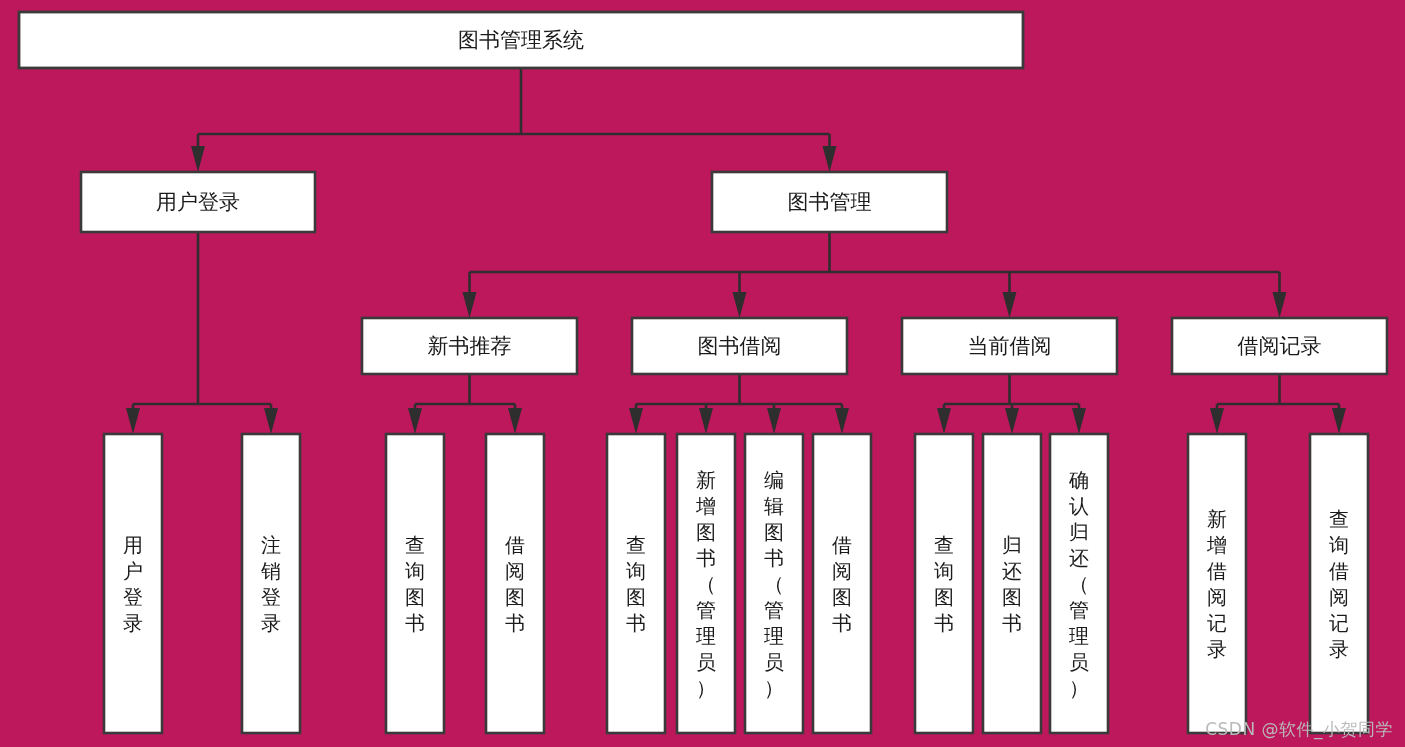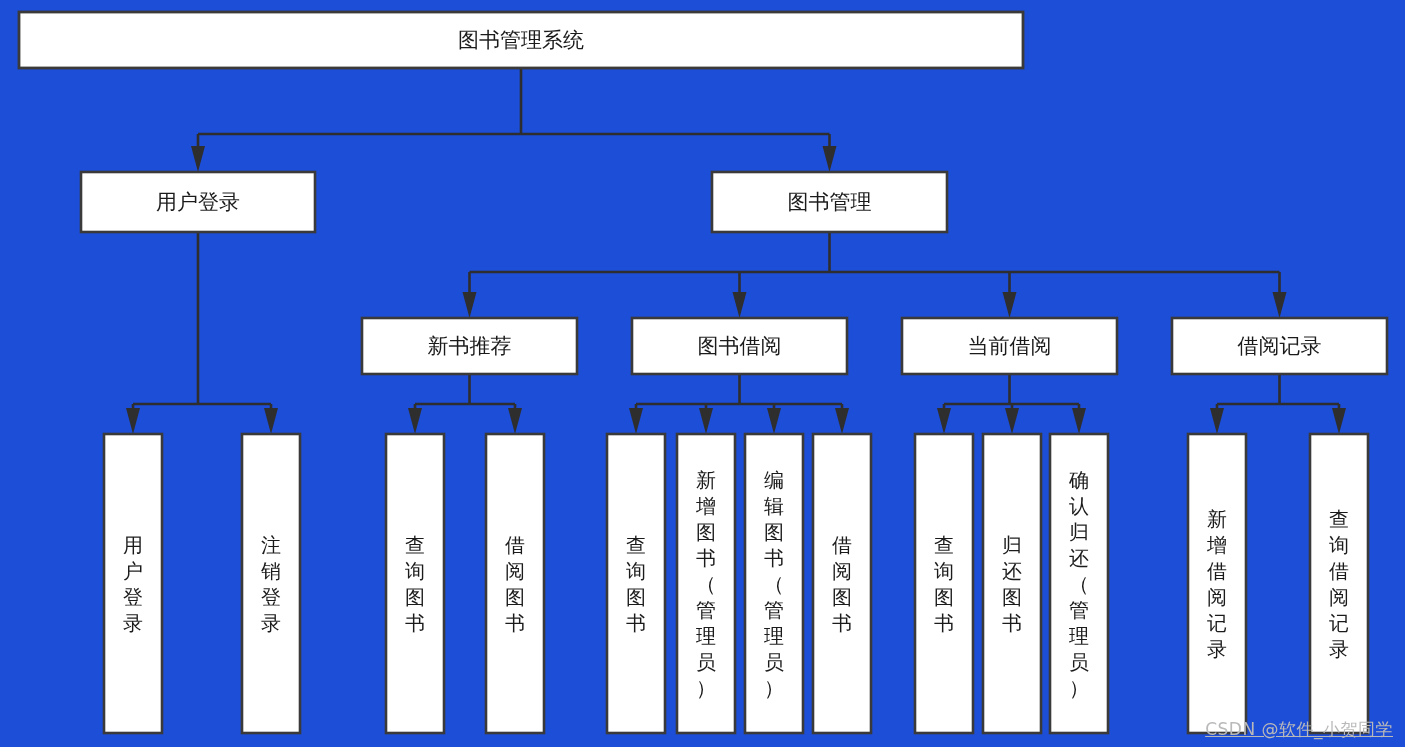--- a/index.html
+++ b/index.html
@@ -12,21 +12,21 @@
     width: 1405px;
     height: 747px;
     font-family: "DejaVu Sans", "Liberation Sans", sans-serif;
     overflow: hidden;
     position: relative;
   }
   #diagram-root {
     position: relative;
     width: 1405px;
     height: 747px;
-    background: #1d4ed8;
+    background: #be185d;
   }
   svg.diagram-canvas {
     position: absolute;
     left: 0;
     top: 0;
     width: 1405px;
     height: 747px;
     display: block;
   }
   .node-box {
@@ -61,21 +61,20 @@
   .watermark-text {
     position: absolute;
     right: 12px;
     bottom: 6px;
     font-family: "DejaVu Sans", "Liberation Sans", sans-serif;
     font-size: 17px;
     color: #b9b9b9;
     letter-spacing: 0.5px;
     white-space: nowrap;
     user-select: none;
-    text-decoration: underline;
   }
 </style>
 </head>
 <body>
 
 <div id="diagram-root">
   <svg class="diagram-canvas" viewBox="0 0 1405 747" xmlns="http://www.w3.org/2000/svg">
     <g id="edge-layer">
         <g>
           <path d="M 521 68 L 521 134" class="connector"></path>

